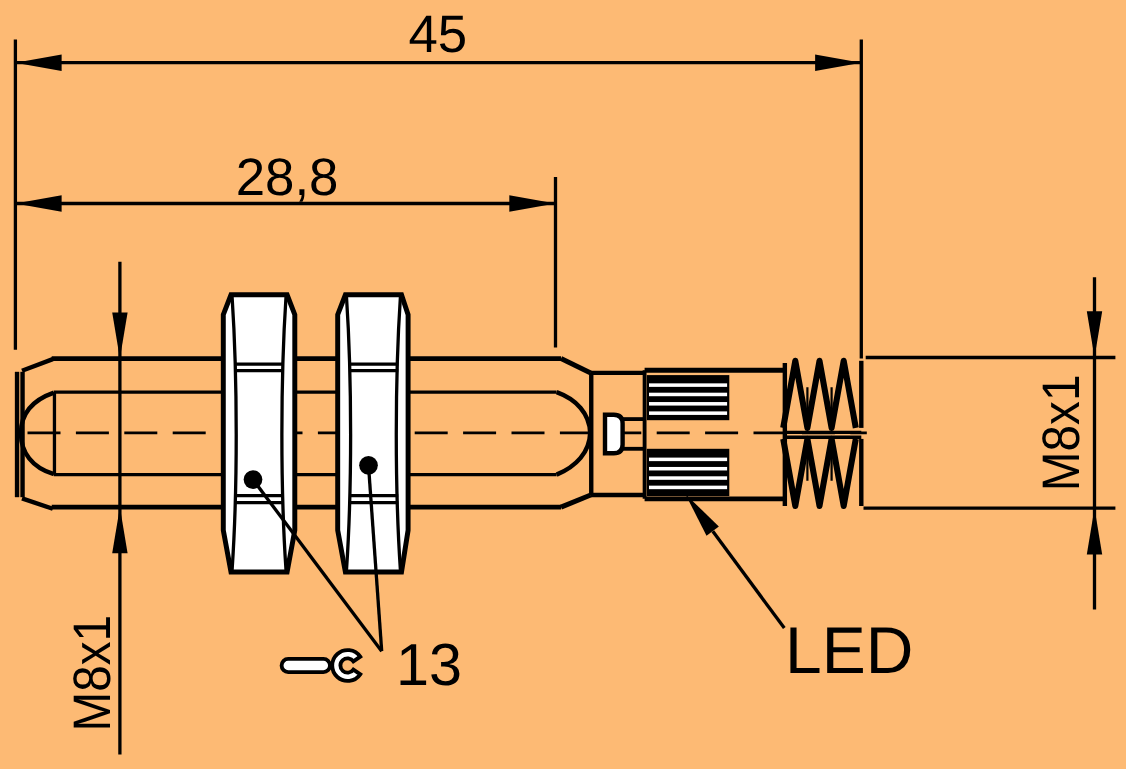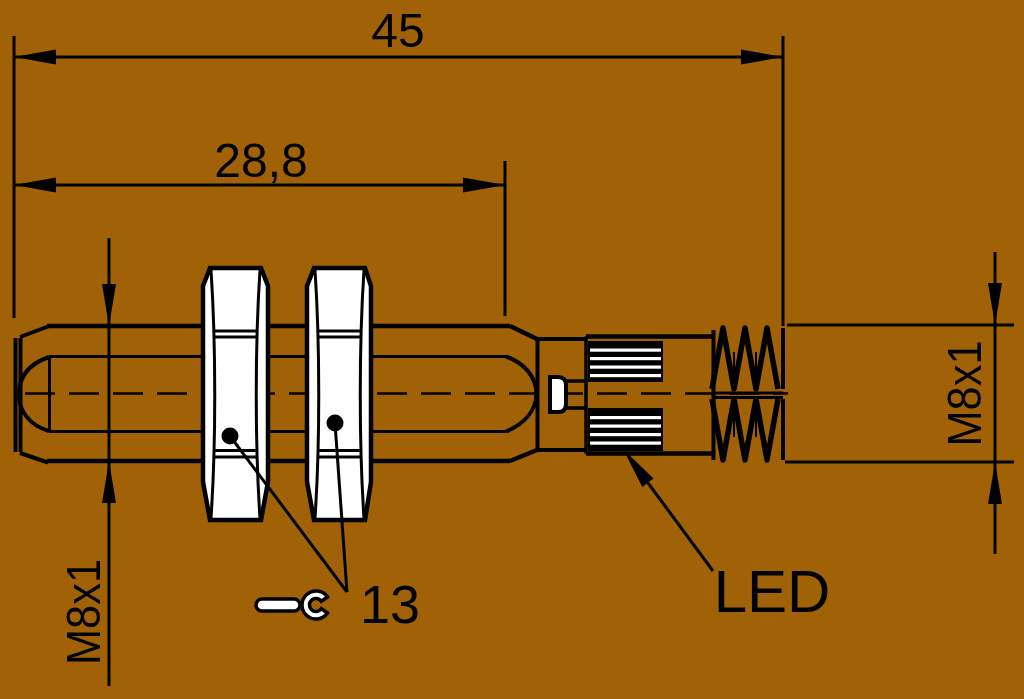--- a/index.html
+++ b/index.html
@@ -1,16 +1,16 @@
 <!DOCTYPE html>
 <html><head>
 <meta charset="utf-8">
 <style>
   html,body{margin:0;padding:0;background:#ffffff;}
-  .stage{position:relative;width:1024px;height:699px;background:#a16207;overflow:hidden;}
+  .stage{position:relative;width:1024px;height:699px;background:#fdba74;overflow:hidden;}
   svg{display:block;}
   text{font-family:"Liberation Sans","DejaVu Sans",sans-serif;fill:#000;}
   .s2{stroke:#000;stroke-width:2;fill:none;}
   .s25{stroke:#000;stroke-width:2.5;fill:none;}
   .s3{stroke:#000;stroke-width:3;fill:none;}
   .s35{stroke:#000;stroke-width:3.5;fill:none;}
   .s4{stroke:#000;stroke-width:4;fill:none;}
   .s45{stroke:#000;stroke-width:4.5;fill:none;}
   .s55{stroke:#000;stroke-width:5.5;fill:none;stroke-linejoin:round;}
   .fb{fill:#000;stroke:none;}

